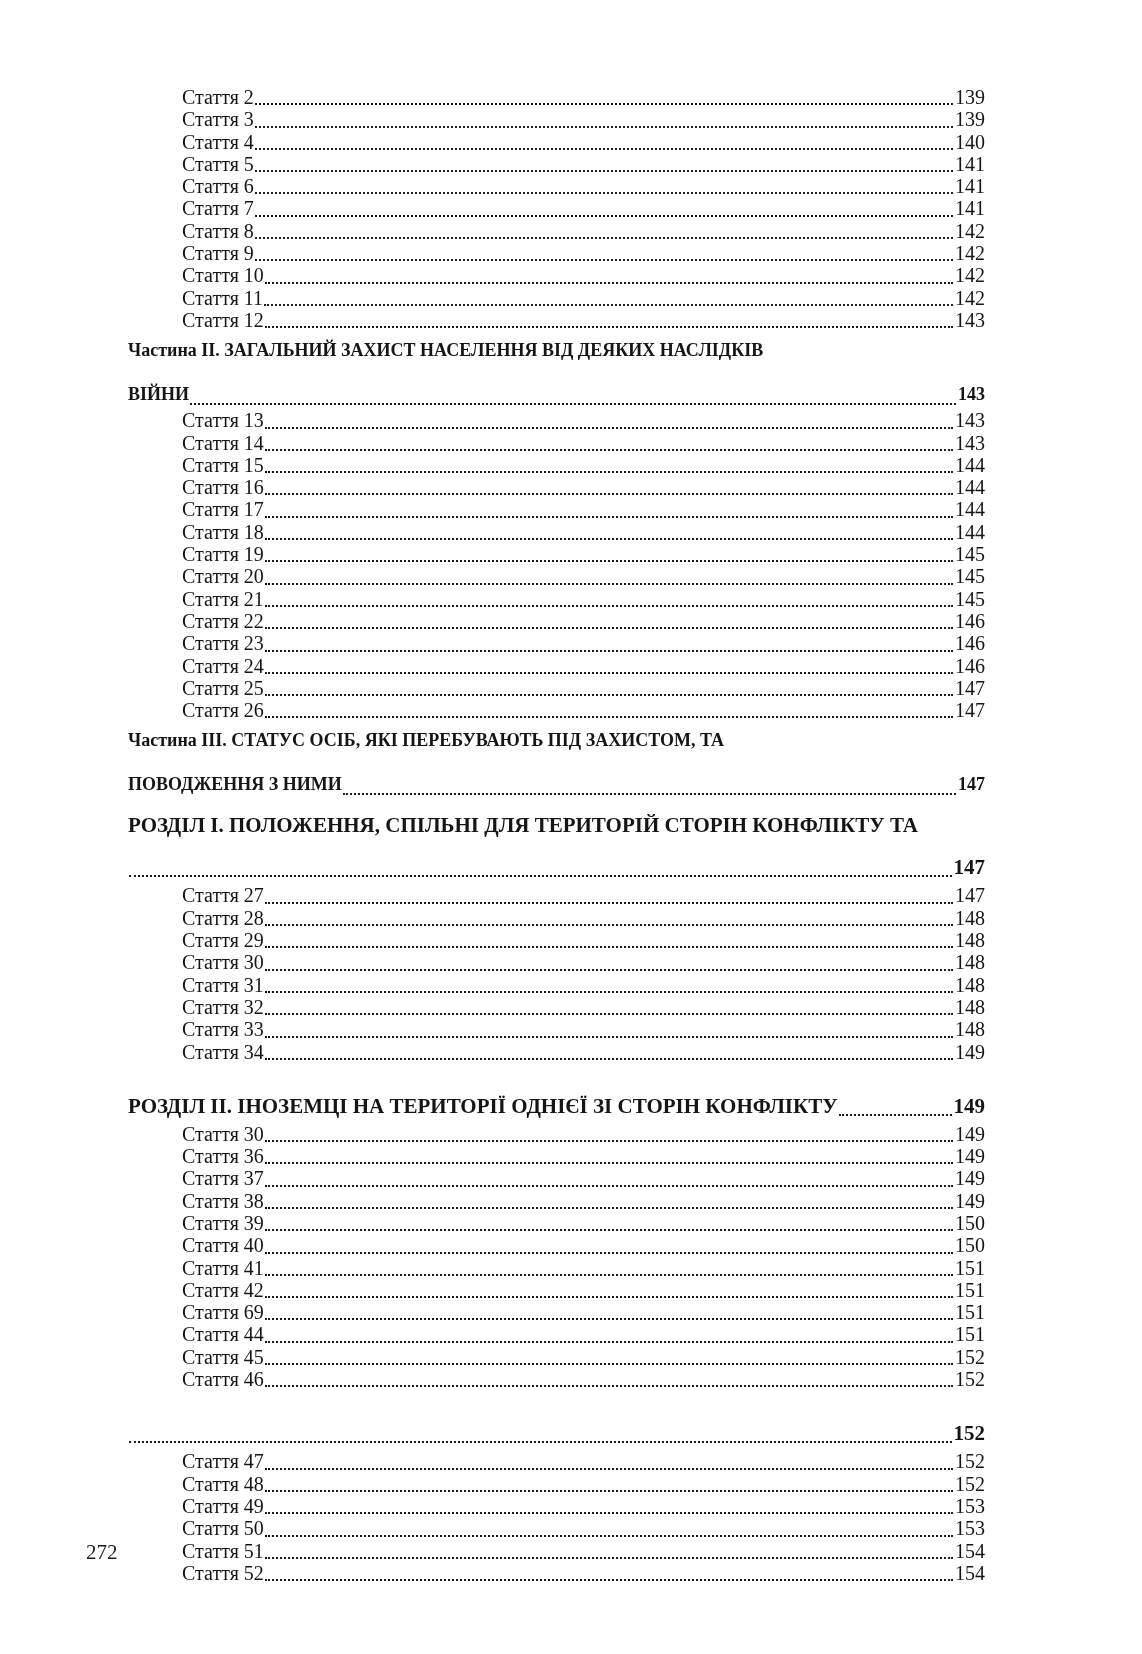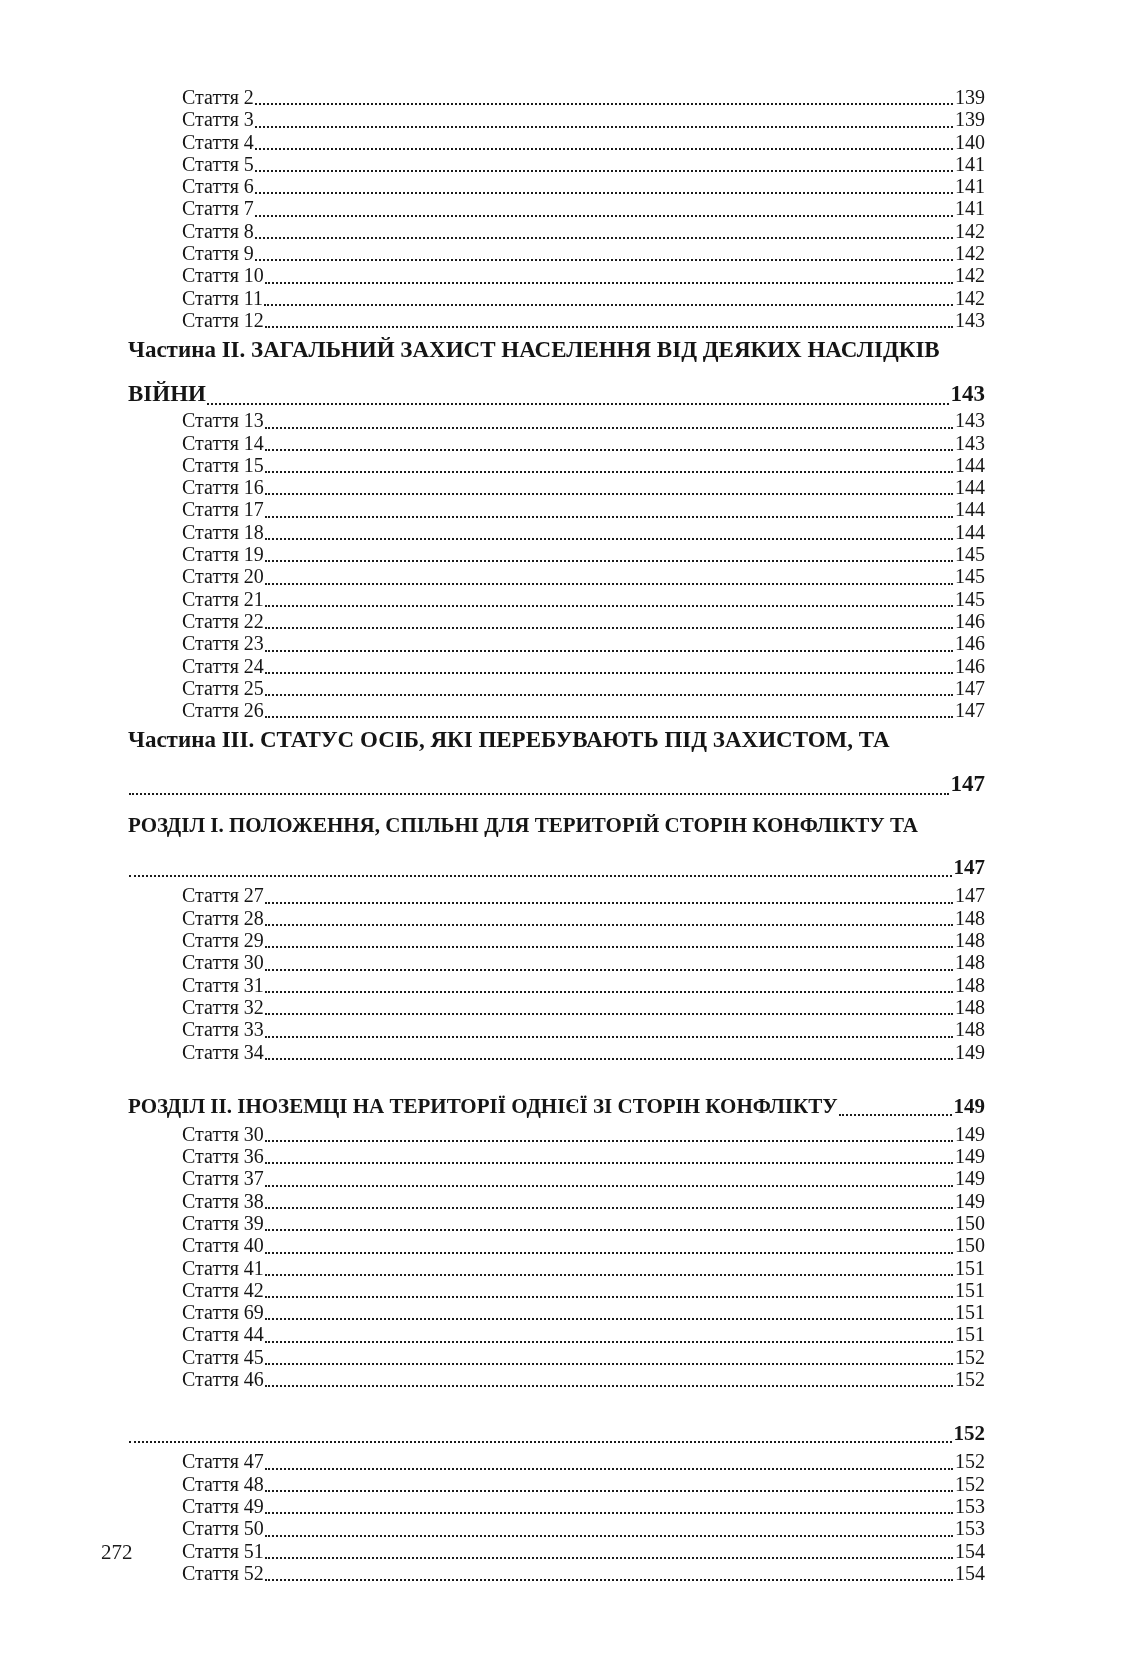--- a/index.html
+++ b/index.html
@@ -36,36 +36,36 @@
   }
   
   .entry.article {
     padding-left: 54px;
     font-size: 20px;
   }
   .entry.article .row { line-height: 22.3px; height: 22.3px; }
   
   .entry.part {
     font-weight: bold;
-    font-size: 23px;
+    font-size: 18px;
     margin-top: 5px;
     margin-bottom: 1px;
   }
   .entry.part .row { line-height: 28px; }
   
   .entry.chapter {
     font-size: 21px;
     margin-top: 14px;
     margin-bottom: 4px;
     font-weight: bold;
   }
   .entry.chapter .row { line-height: 26px; }
   .footer {
     position: absolute;
-    left: 101px;
+    left: 86px;
     top: 1540px;
     font-size: 21px;
     color: #1b1b1b;
   }
 </style>
 </head>
 <body>
 
 <div class="toc">
 
@@ -252,20 +252,21 @@
         <span class="label">Стаття 26</span>
         <span class="leader"></span>
         <span class="page">147</span>
       </div>
     </div>
     <div class="entry part">
       <div class="row">
         <span class="label">Частина III. СТАТУС ОСІБ, ЯКІ ПЕРЕБУВАЮТЬ ПІД ЗАХИСТОМ, ТА</span>
       </div>
       <div class="row">
+        <span class="label">ПОВОДЖЕННЯ З НИМИ</span>
         <span class="leader"></span>
         <span class="page">147</span>
       </div>
     </div>
     <div class="entry chapter">
       <div class="row">
         <span class="label">РОЗДІЛ I. ПОЛОЖЕННЯ, СПІЛЬНІ ДЛЯ ТЕРИТОРІЙ СТОРІН КОНФЛІКТУ ТА</span>
       </div>
       <div class="row">
         <span class="leader"></span>

